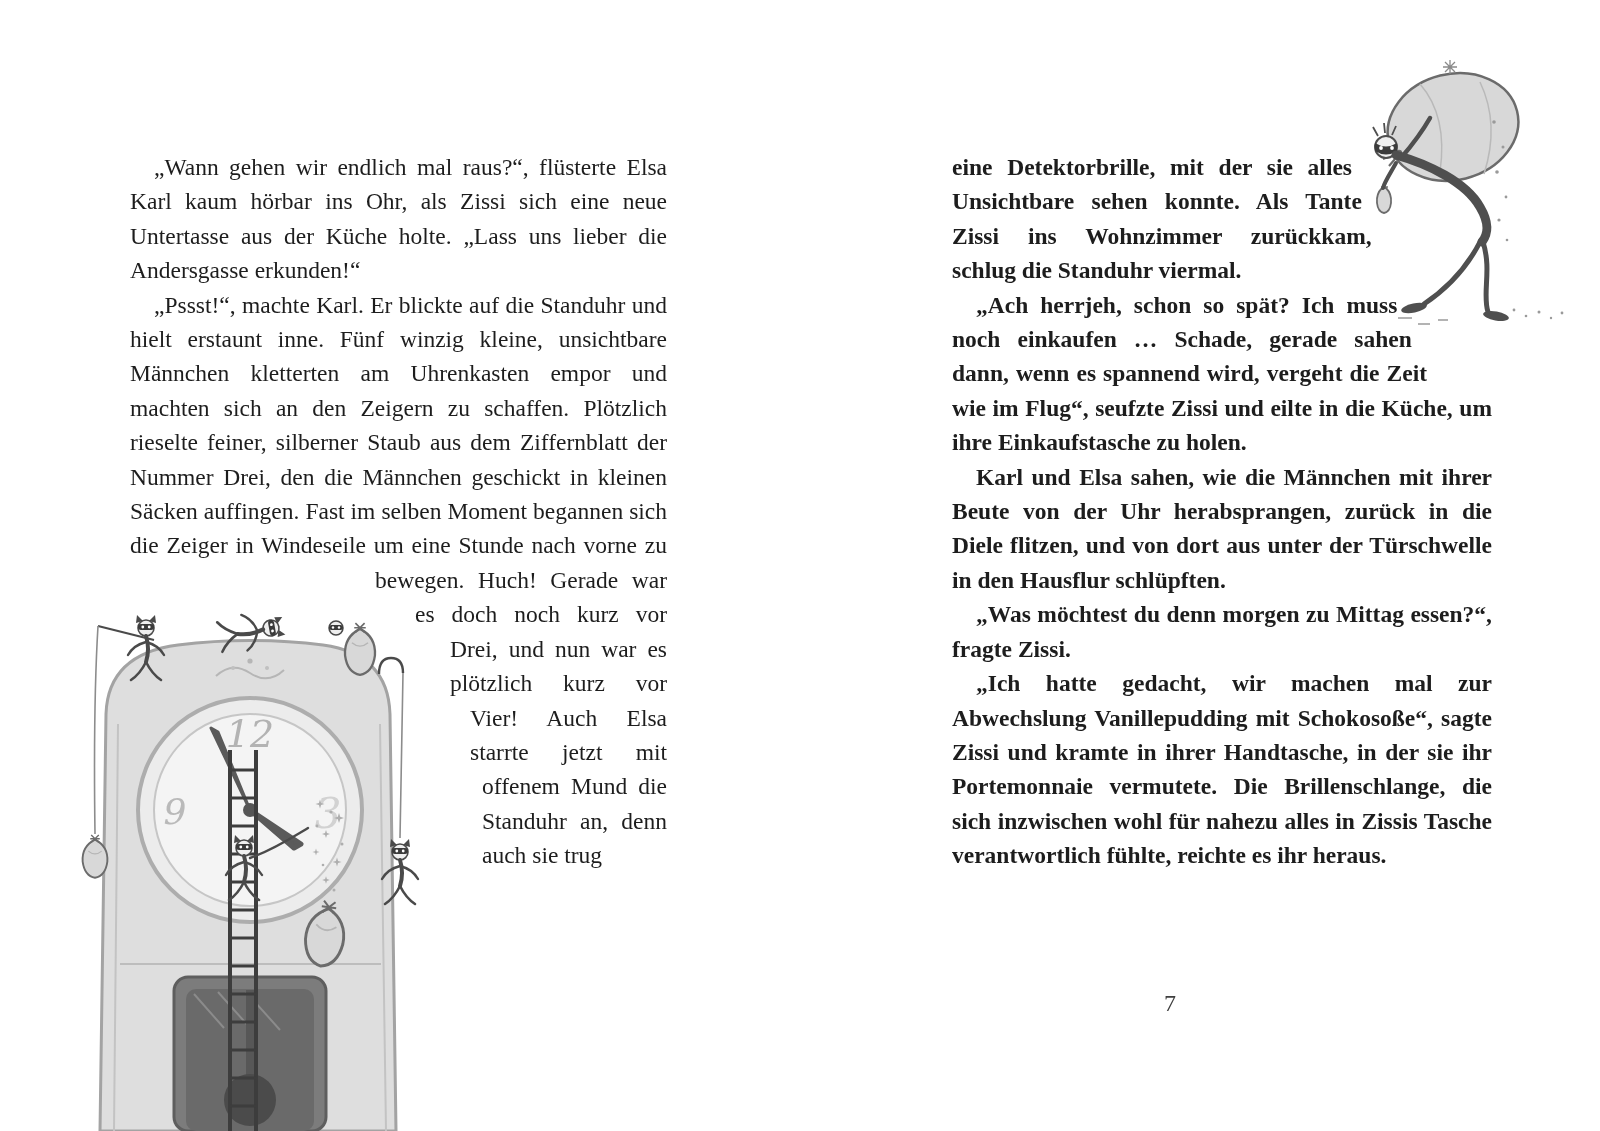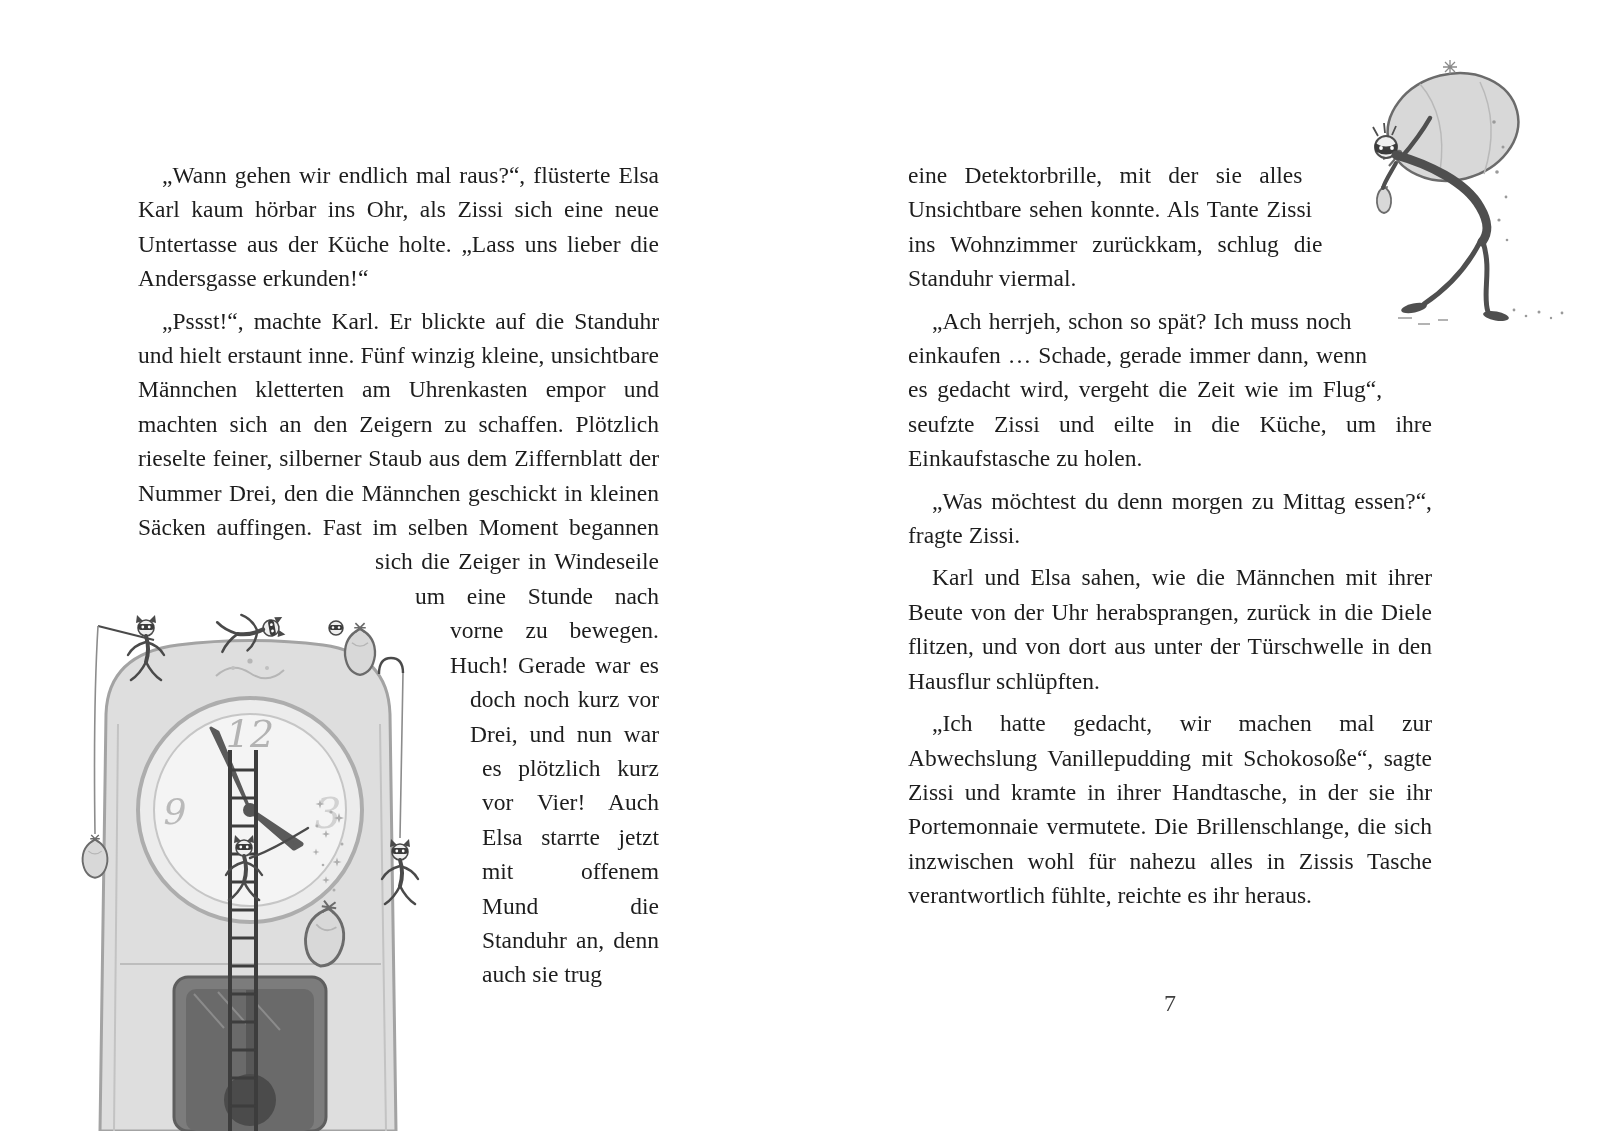--- a/index.html
+++ b/index.html
@@ -7,31 +7,31 @@
     width:1600px; height:1131px;
     background:#ffffff;
     font-family:"Liberation Serif","DejaVu Serif",serif;
     color:#1d1d1d;
     overflow:hidden;
   }
   .spread { position:relative; width:1600px; height:1131px; }
 
   
   .page-col p {
-    margin:8px;
+    margin:0;
     font-size:23.5px;
     line-height:34.4px;
     text-align:justify;
     hyphens:auto;
     -webkit-hyphens:auto;
   }
   .page-col p.indent { text-indent:24px; }
 
   .page-left  { position:absolute; left:130px; top:150px; width:537px; }
-  .page-right { position:absolute; left:900px; top:150px; width:540px; }
+  .page-right { position:absolute; left:952px; top:150px; width:540px;font-weight:bold; }
 
   
   .clock-spacer { float:left; width:0; height:414px; }
   .clock-block {
     float:left; clear:left;
     width:365px; height:650px;
     shape-outside: polygon(0 0, 245px 0, 245px 38px, 285px 38px, 285px 74px,
                            320px 74px, 320px 145px, 340px 145px, 340px 215px,
                            352px 215px, 352px 650px, 0 650px);
   }
@@ -66,23 +66,23 @@
   <div class="page-col page-left">
     <div class="clock-spacer"></div>
     <div class="clock-block"></div>
     <p class="indent">„Wann gehen wir endlich mal raus?“, flüsterte Elsa Karl kaum hörbar ins Ohr, als Zissi sich eine neue Untertasse aus der Küche holte. „Lass uns lieber die Andersgasse erkunden!“</p>
     <p class="indent">„Pssst!“, machte Karl. Er blickte auf die Standuhr und hielt erstaunt inne. Fünf winzig kleine, unsichtbare Männchen kletterten am Uhrenkasten empor und machten sich an den Zeigern zu schaffen. Plötzlich rieselte feiner, silberner Staub aus dem Ziffernblatt der Nummer Drei, den die Männchen geschickt in kleinen Säcken auffingen. Fast im selben Moment begannen sich die Zeiger in Windeseile um eine Stunde nach vorne zu bewegen. Huch! Gerade war es doch noch kurz vor Drei, und nun war es plötzlich kurz vor Vier! Auch Elsa starrte jetzt mit offenem Mund die Standuhr an, denn auch sie trug</p>
   </div>
 
   <div class="page-col page-right">
     <div class="thief-block"></div>
     <p>eine Detektorbrille, mit der sie alles Unsichtbare sehen konnte. Als Tante Zissi ins Wohnzimmer zurückkam, schlug die Standuhr viermal.</p>
-    <p class="indent">„Ach herrjeh, schon so spät? Ich muss noch einkaufen … Schade, gerade immer dann, wenn es gedacht wird, vergeht die Zeit wie im Flug“, seufzte Zissi und eilte in die Küche, um ihre Einkaufstasche zu holen.</p>
+    <p class="indent">„Ach herrjeh, schon so spät? Ich muss noch einkaufen … Schade, gerade sahen dann, wenn es spannend wird, vergeht die Zeit wie im Flug“, seufzte Zissi und eilte in die Küche, um ihre Einkaufstasche zu holen.</p>
+    <p class="indent">Karl und Elsa sahen, wie die Männchen mit ihrer Beute von der Uhr herabsprangen, zurück in die Diele flitzen, und von dort aus unter der Türschwelle in den Hausflur schlüpften.</p>
     <p class="indent">„Was möchtest du denn morgen zu Mittag essen?“, fragte Zissi.</p>
-    <p class="indent">Karl und Elsa sahen, wie die Männchen mit ihrer Beute von der Uhr herabsprangen, zurück in die Diele flitzen, und von dort aus unter der Türschwelle in den Hausflur schlüpften.</p>
     <p class="indent">„Ich hatte gedacht, wir machen mal zur Abwechslung Vanillepudding mit Schokosoße“, sagte Zissi und kramte in ihrer Handtasche, in der sie ihr Portemonnaie vermutete. Die Brillenschlange, die sich inzwischen wohl für nahezu alles in Zissis Tasche verantwortlich fühlte, reichte es ihr heraus.</p>
   </div>
 
   <div class="page-number">7</div>
 
   <svg class="clock-art" viewBox="0 0 385 549" aria-hidden="true">
     <defs>
       <g id="imp">
         <path d="M-9 -13 L-3 -7 L-10 -5 Z" fill="#4a4a4a"></path>
         <path d="M9 -13 L3 -7 L10 -5 Z" fill="#4a4a4a"></path>

